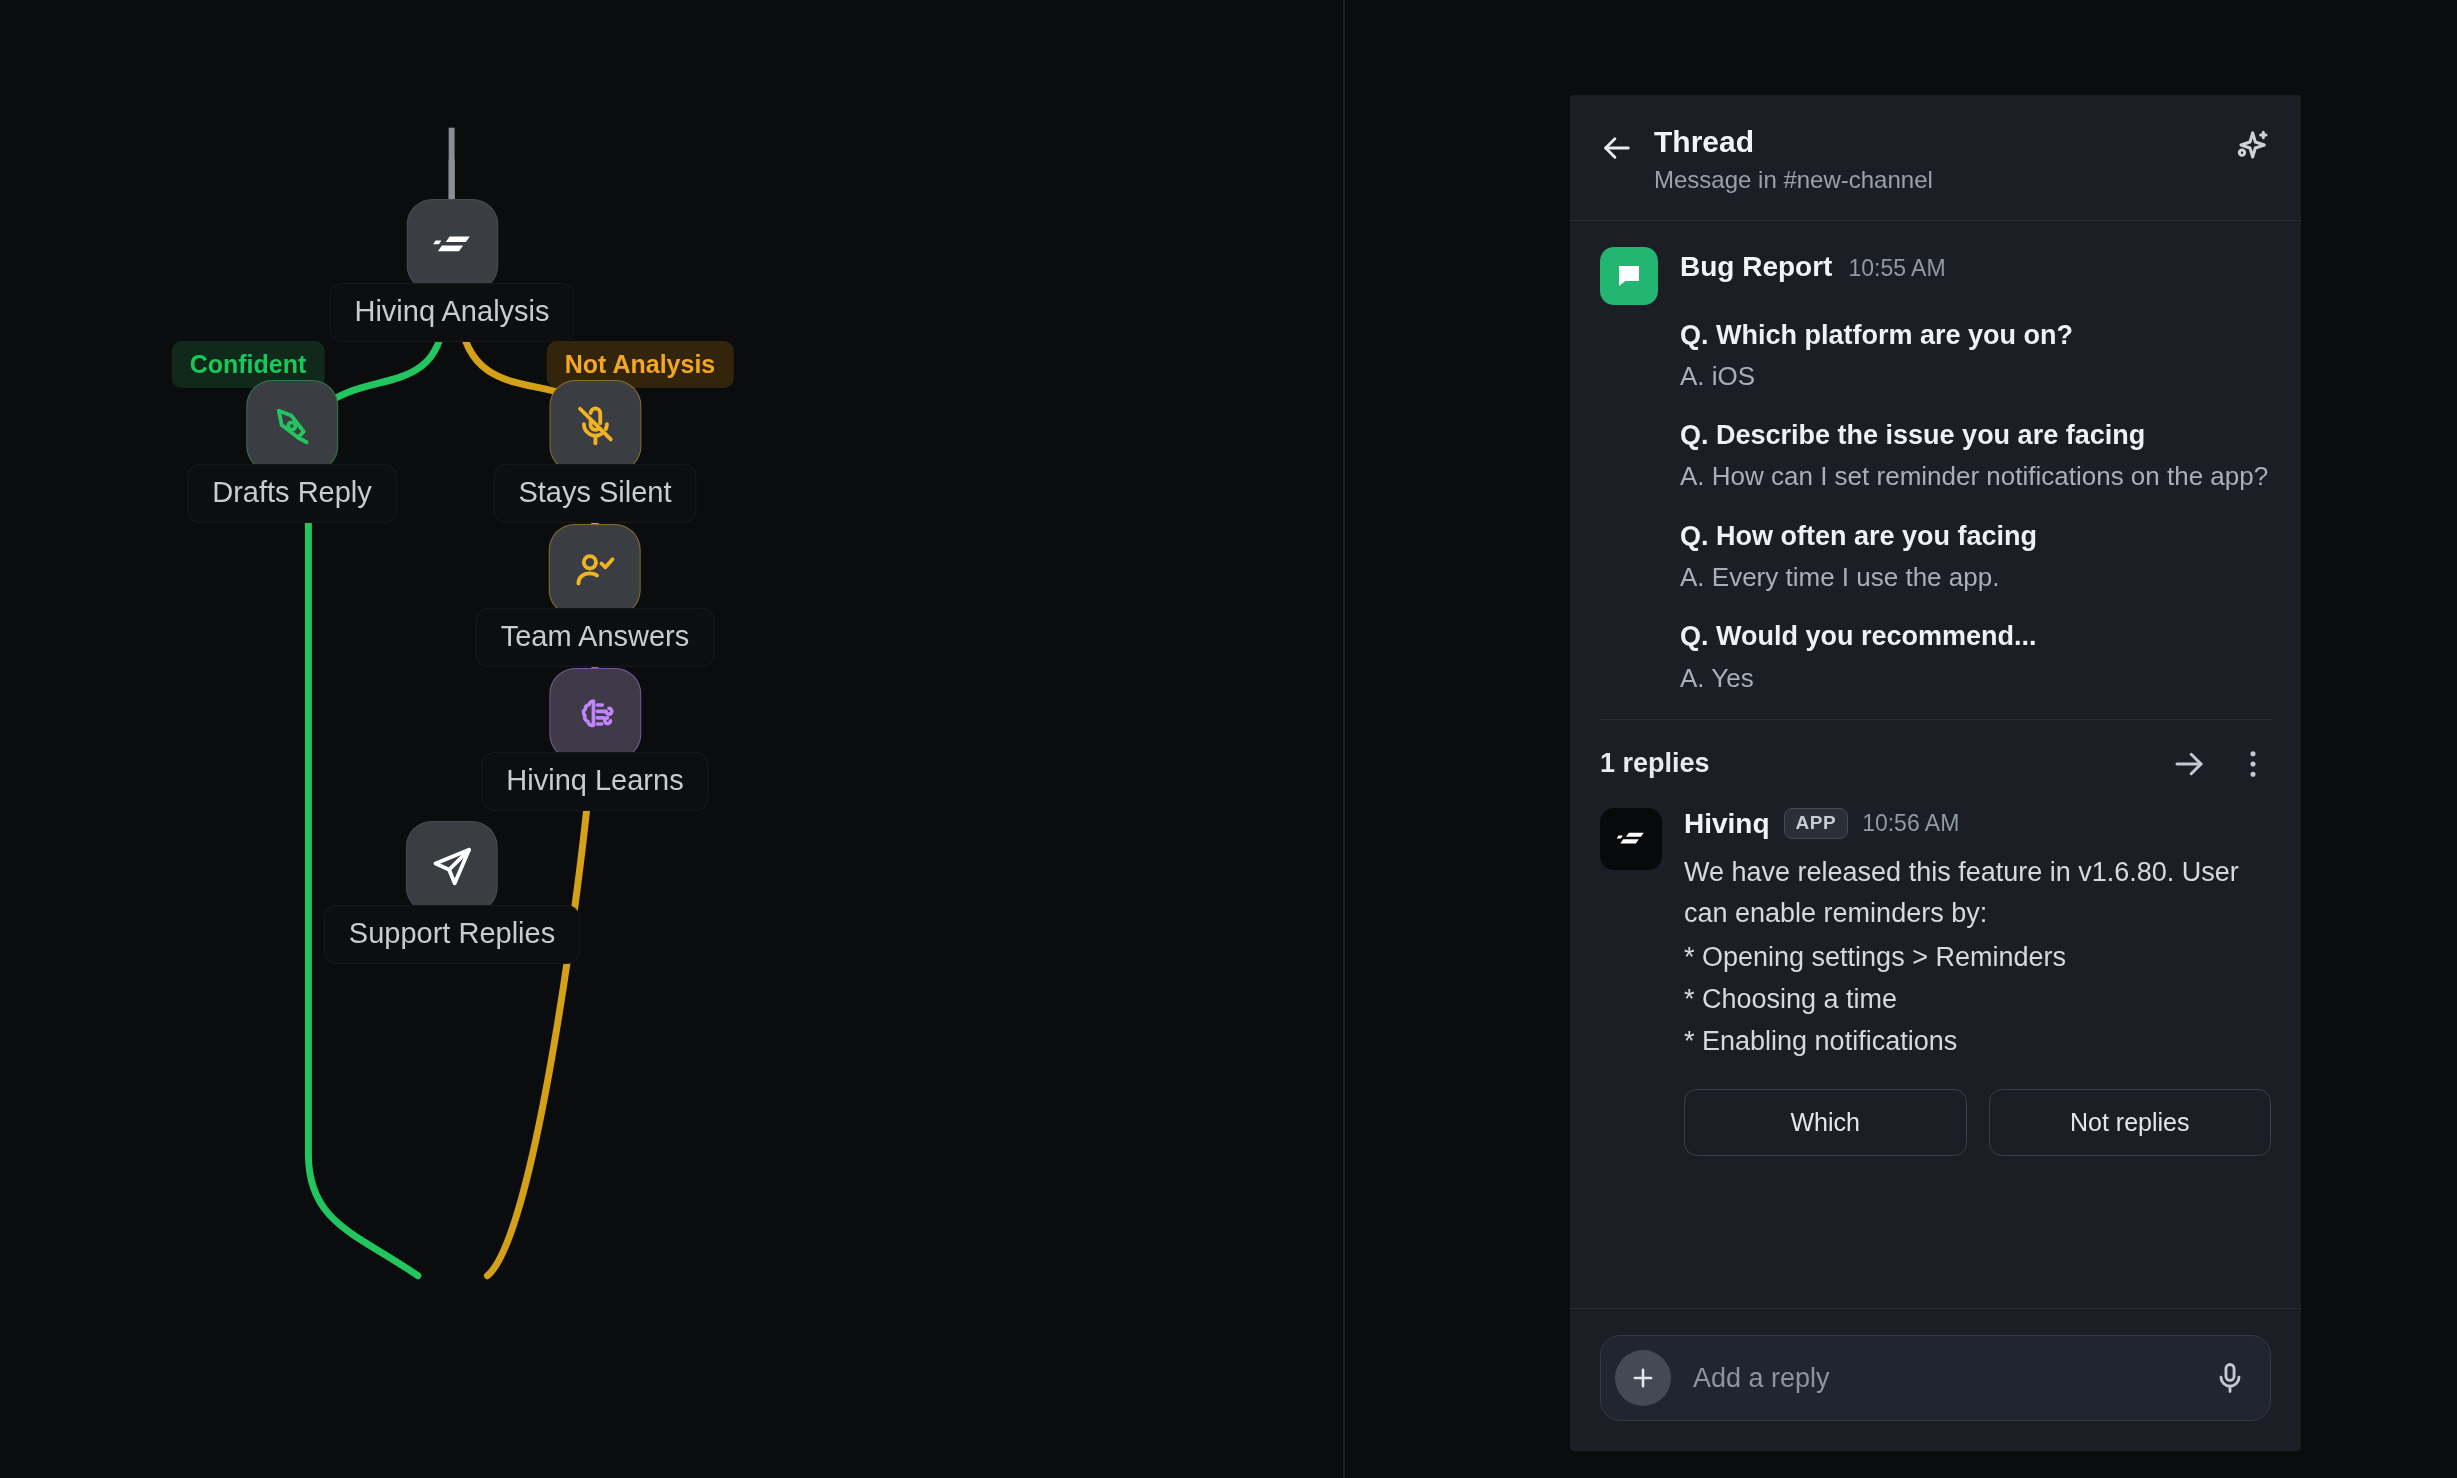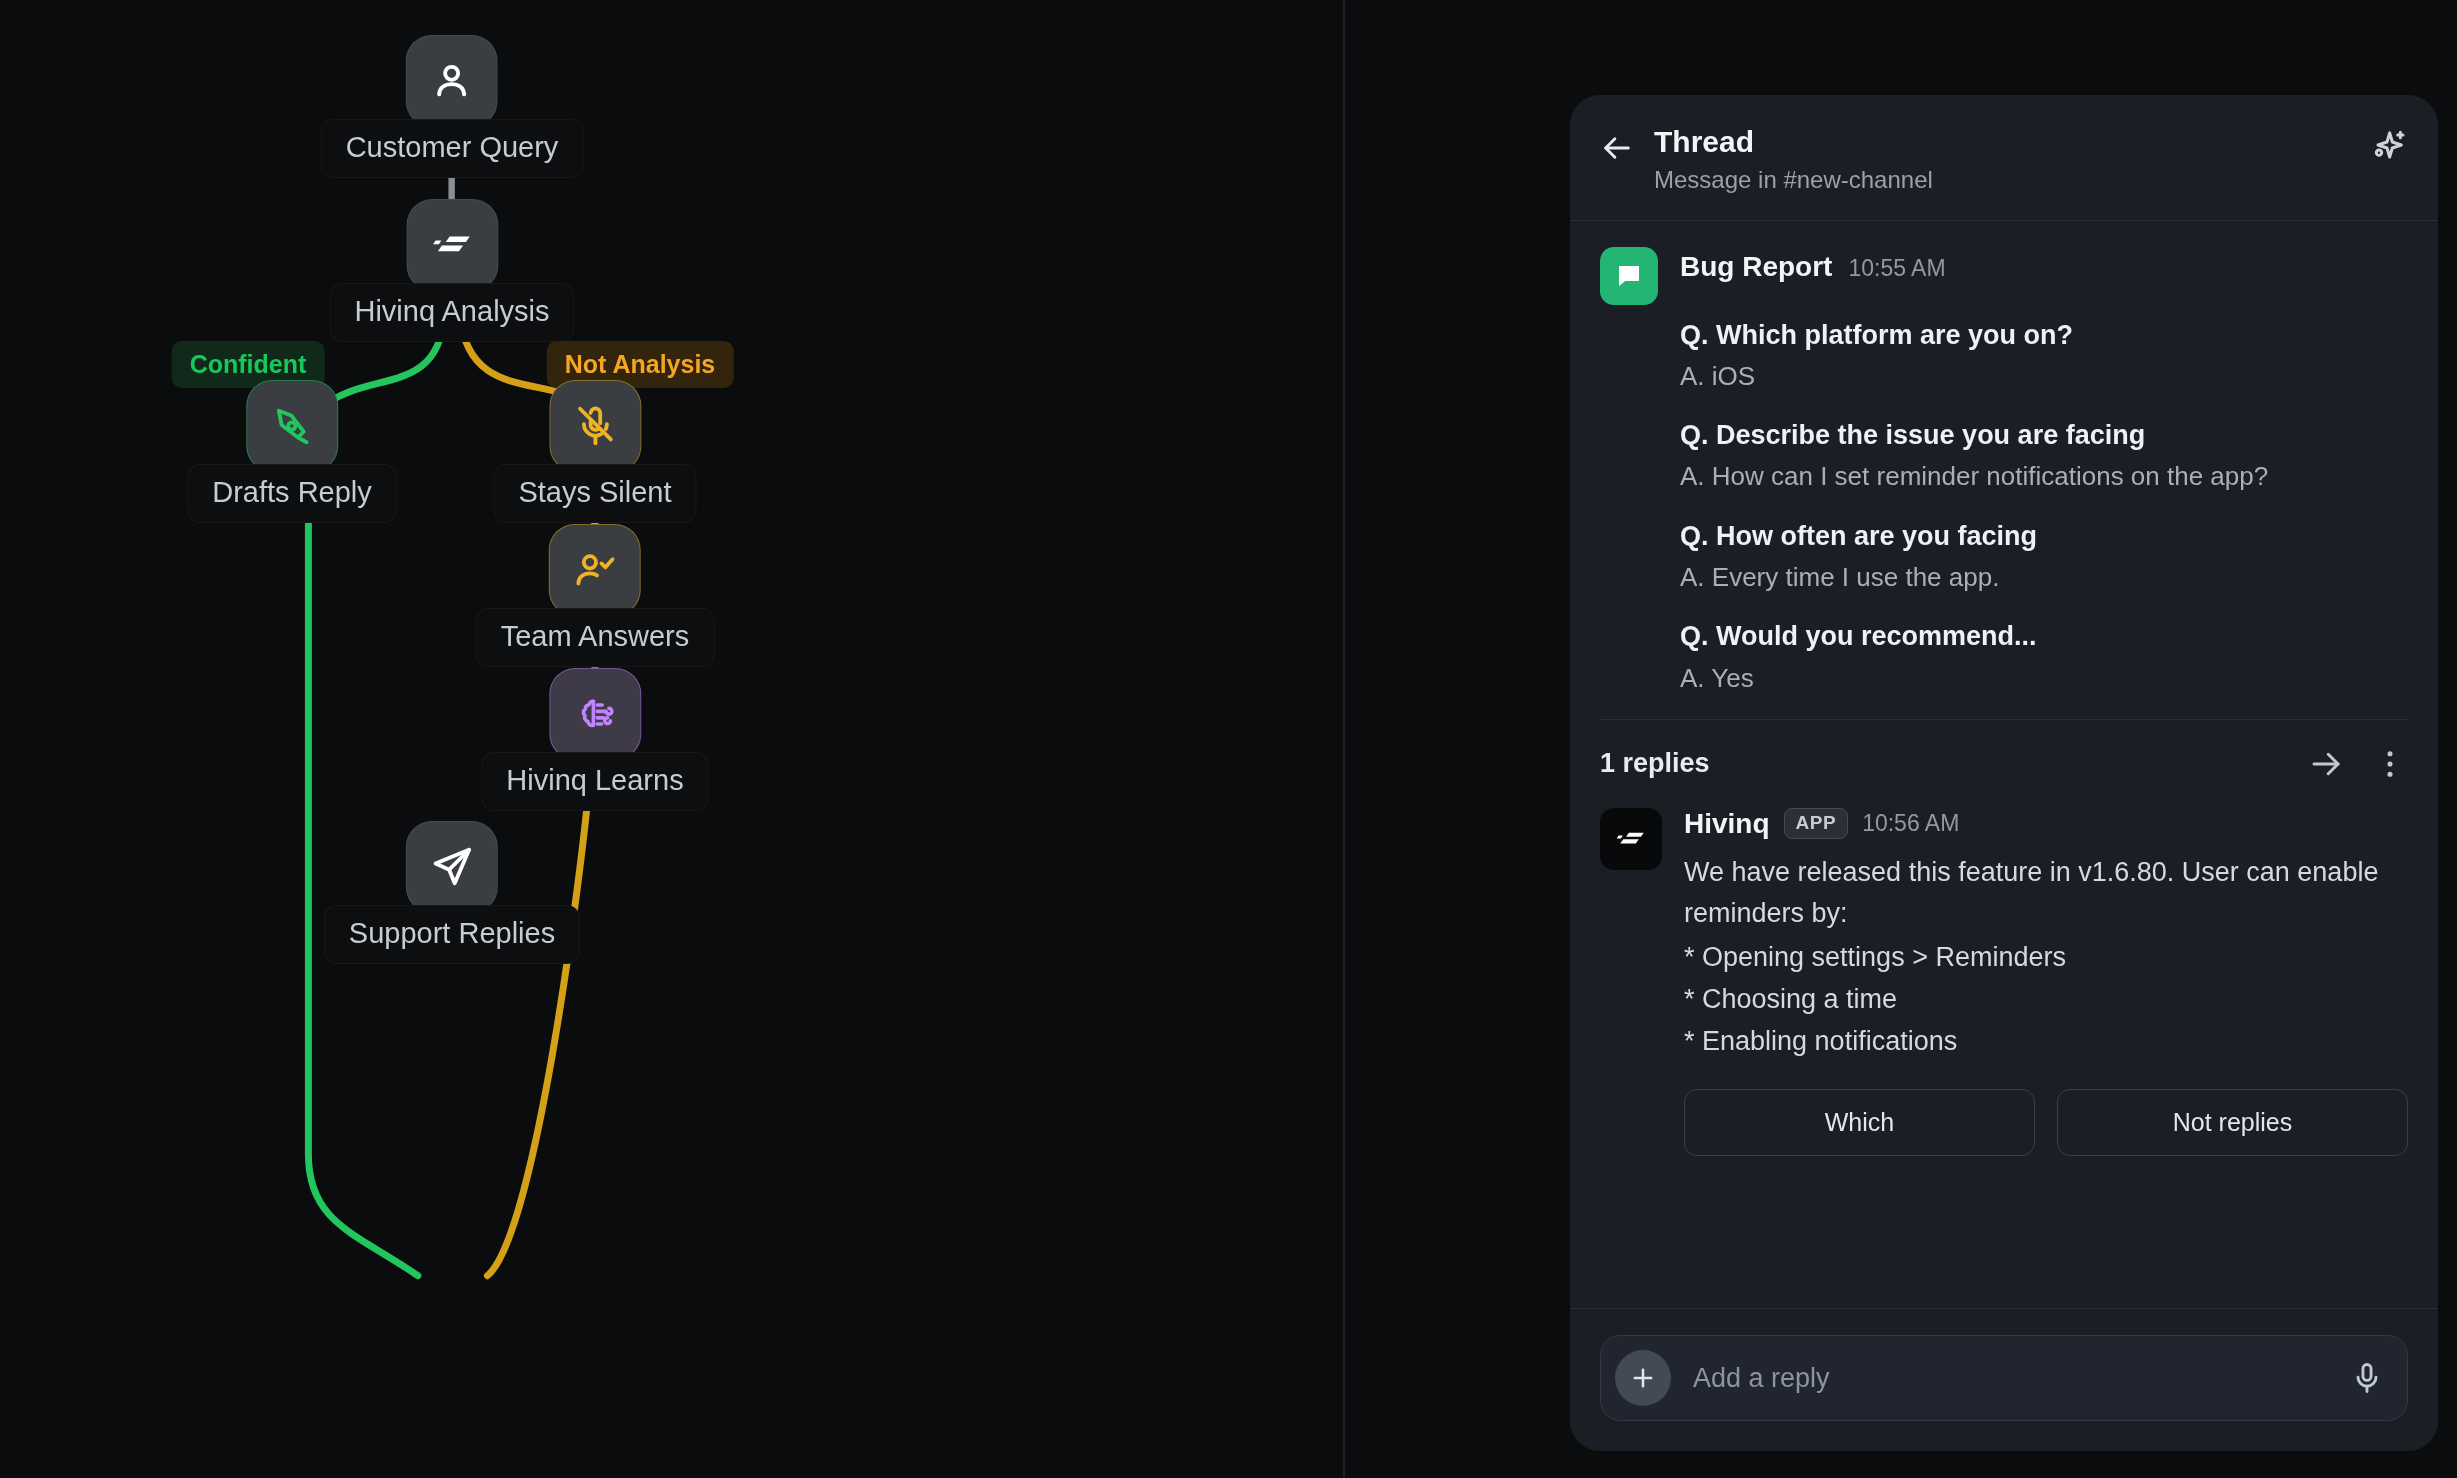--- a/index.html
+++ b/index.html
@@ -53,23 +53,23 @@
     font-size: 25px; font-weight: bold;
     padding: 9px 18px; border-radius: 10px;
     white-space: nowrap;
   }
   .branch-badge.conf { color: #17c95b; background: #10291a; }
   .branch-badge.nconf { color: #f5a623; background: #33250c; }
 
   
   .panel {
     position: absolute; left: 1570px; top: 95px;
-    width: 868px; height: 1356px;
+    width: 731px; height: 1356px;
     background: #1b1e24;
-    border-radius: 30px;
+    border-radius: 4px;
     display: flex; flex-direction: column;
     overflow: hidden;
   }
   .panel-header {
     display: flex; align-items: flex-start;
     padding: 28px 30px 26px;
     border-bottom: 1px solid #2a2e35;
     flex: none;
   }
   .back-arrow { width: 34px; height: 34px; margin-top: 8px; margin-right: 20px; cursor: pointer; flex:none; }
@@ -178,29 +178,20 @@
 
       <path d="M310 455 L310 500" stroke="#22c55e" stroke-width="7" fill="none"></path>
       <path d="M310 495 L310 1160 C 310 1230, 360 1240, 420 1282" stroke="#22c55e" stroke-width="7" fill="none" stroke-linecap="round"></path>
 
       <path d="M598 455 L598 527" stroke="#d4a017" stroke-width="7" fill="none"></path>
       <path d="M598 490 L598 671" stroke="#d4a017" stroke-width="7" fill="none"></path>
 
       <path d="M592 745 L592 790 C 586 860, 540 1240, 490 1282" stroke="#d4a017" stroke-width="7" fill="none" stroke-linecap="round"></path>
     </svg>
 
-    <div class="node" style="left:452px; top:35px;">
-      <div class="node-icon">
-        <svg viewBox="0 0 24 24" fill="none" stroke="#ffffff" stroke-width="2" stroke-linecap="round">
-          <circle cx="12" cy="8" r="3.4"></circle>
-            <path d="M5.5 19c0-3.4 2.9-5.4 6.5-5.4s6.5 2 6.5 5.4"></path>
-        </svg>
-      </div>
-      <div class="node-label">Customer Query</div>
-    </div>
 
     <div class="node" style="left:452px; top:199px;">
       <div class="node-icon">
         <svg viewBox="0 0 24 24" fill="#ffffff">
           <path d="M10.5 7.5 L21 7.5 L19 10.4 L8.5 10.4 Z"></path>
           <path d="M6.5 12.2 L17.5 12.2 L15.4 15.2 L4.4 15.2 Z"></path>
           <path d="M3.2 9.6 L6.2 9.6 L4.9 11.6 L1.9 11.6 Z"></path>
         </svg>
       </div>
       <div class="node-label">Hivinq Analysis</div>

